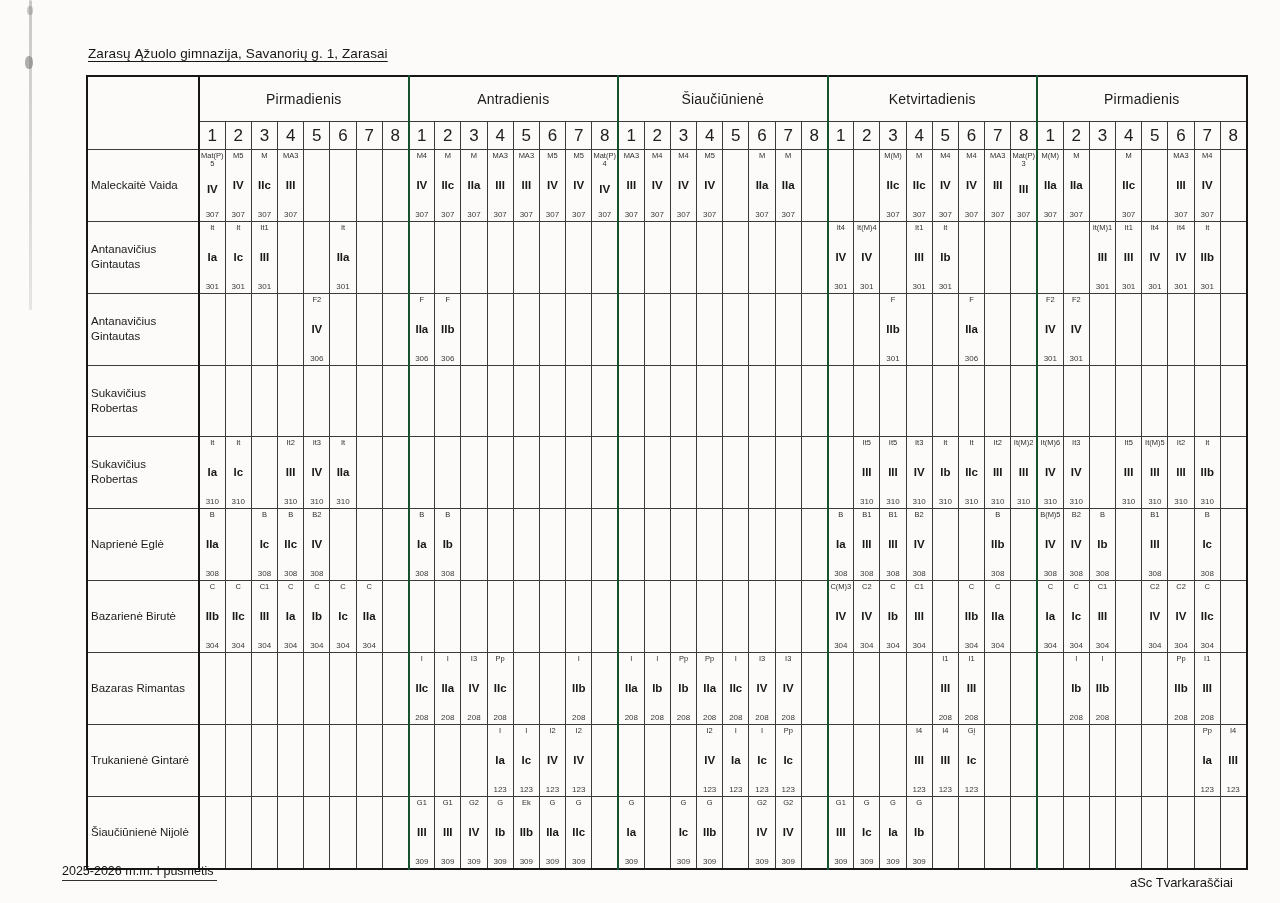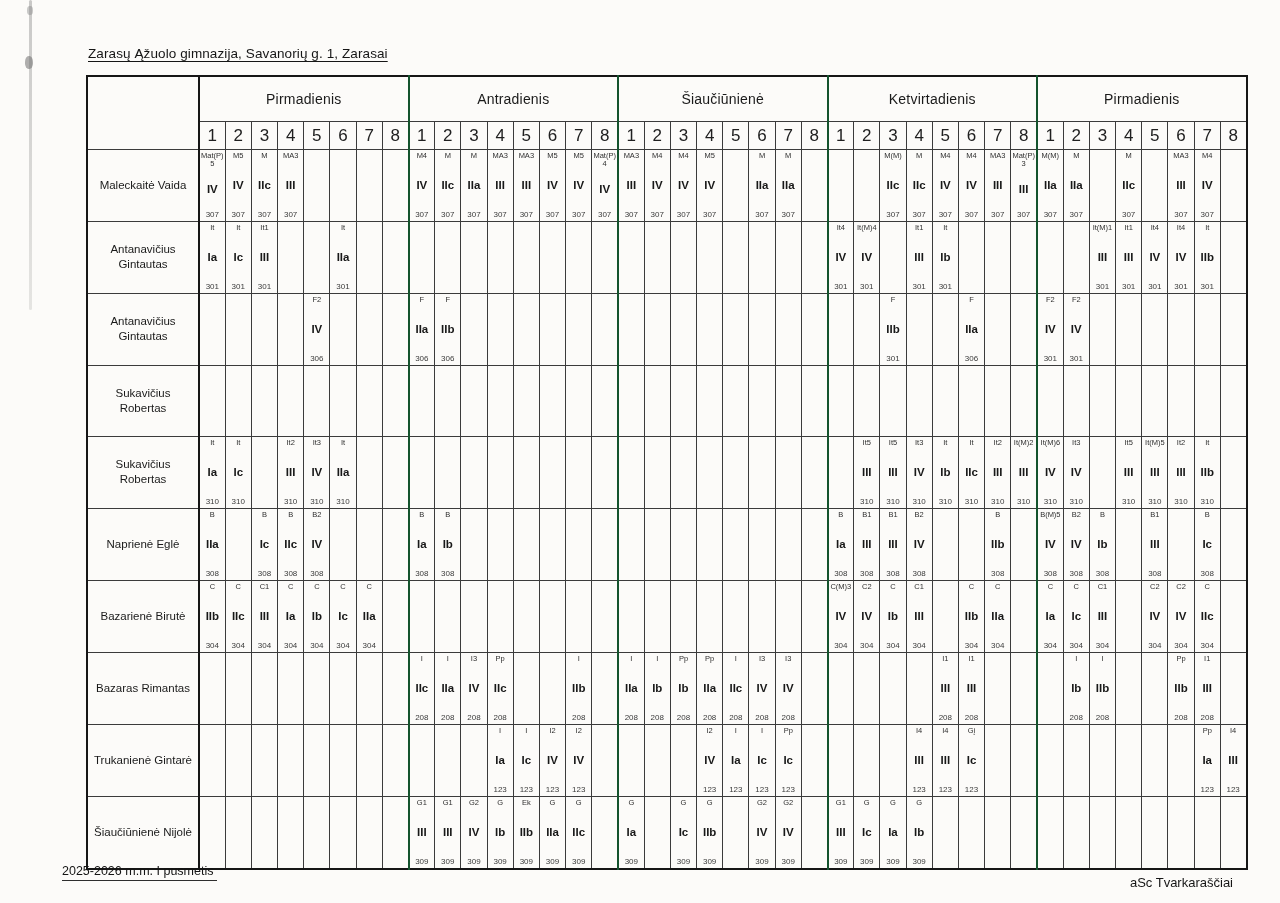--- a/index.html
+++ b/index.html
@@ -29,21 +29,21 @@
   .day-start{border-left:2px solid #14532d;}
   .corner{border-right:2px solid #161616;border-bottom:1px solid #3b3b3b;}
   .day-head{
     text-align:center;font-size:14px;color:#1a1a1a;letter-spacing:.2px;
     border-bottom:1px solid #3b3b3b;
   }
   .period-head{
     text-align:center;font-size:17px;color:#202020;line-height:1;
   }
   .teacher{
-    text-align:center;font-size:11.5px;color:#1a1a1a;line-height:1.3;
+    font-size:11.5px;color:#1a1a1a;line-height:1.3;
     padding:0 3px;border-right:2px solid #161616;
   }
   td.lesson{vertical-align:top;}
   .lwrap{
     height:67px;display:flex;flex-direction:column;
     justify-content:space-between;align-items:center;
     padding:2px 0;box-sizing:content-box;
   }
   .sub{
     font-size:7.5px;line-height:8px;text-align:center;color:#2e2e2e;

